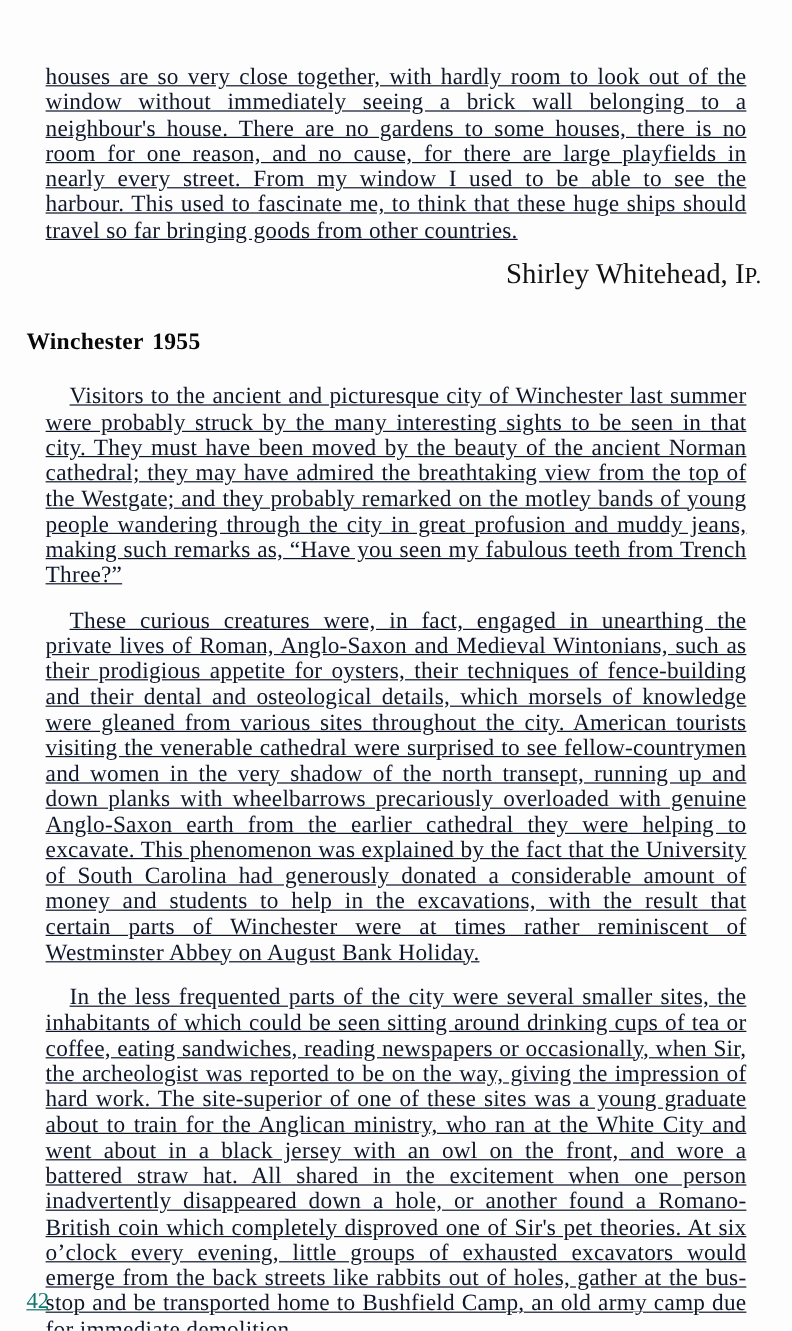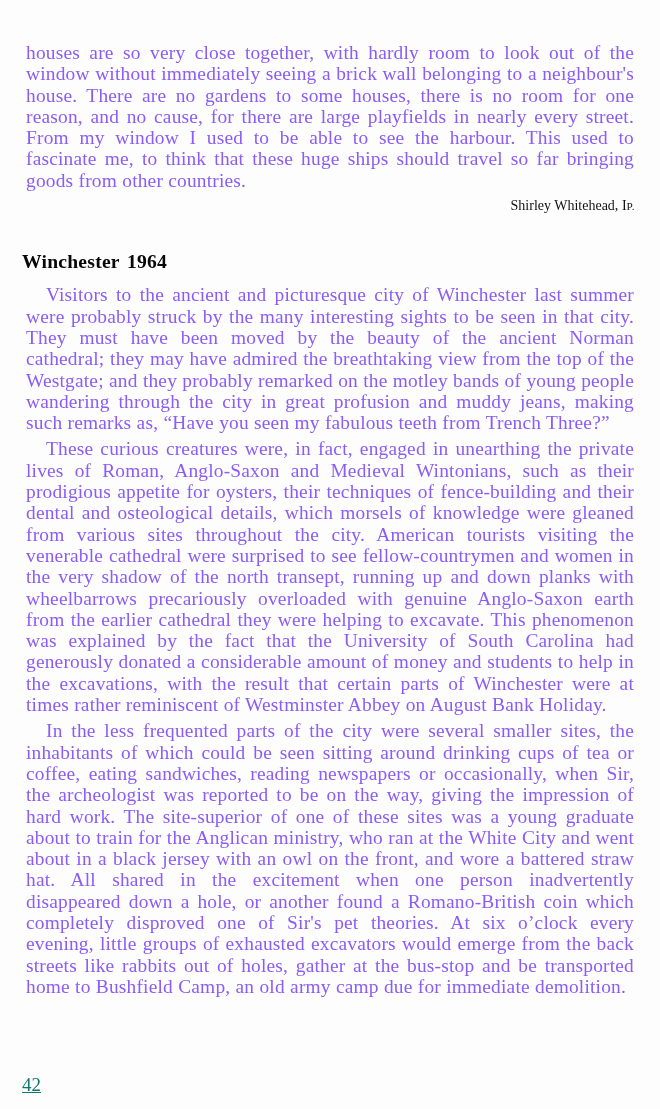--- a/index.html
+++ b/index.html
@@ -25,49 +25,50 @@
   }
 
   .text-block {
     position: absolute;
     left: 22px;
     top: 38px;
     width: 616px;
   }
 
   p.para {
-    margin: 4px;
+    margin: 16px;
     padding: 0;
     font-size: 19.4px;
     line-height: 21.3px;
     text-align: justify;
     text-align-last: left;
     letter-spacing: 0.01em;
     word-spacing: 0.01em;
-    color: #8b5cf6;
+    color: #0f172a;
+    text-decoration: underline;
     -webkit-font-smoothing: antialiased;
   }
 
   p.para + p.para {
     margin-top: 5px;
   }
 
   p.indent {
     text-indent: 20px;
   }
 
   p.noindent {
     text-indent: 0;
   }
 
   
   p.signature {
     margin: 0;
     padding: 0;
-    font-size: 14px;
+    font-size: 24px;
     line-height: 21.3px;
     text-align: right;
     text-indent: 0;
     padding-right: 3px;
     color: #121212;
   }
   p.signature .smallcaps {
     font-size: 0.8em;
     letter-spacing: 0.03em;
   }
@@ -107,21 +108,21 @@
     <p class="para noindent">houses are so very close together, with hardly room to look out of the window without immediately seeing a brick wall belonging to a neighbour's house. There are no gardens to some houses, there is no room for one reason, and no cause, for there are large playfields in nearly every street.  From my window I used to be able to see the harbour. This used to fascinate me, to think that these huge ships should travel so far bringing goods from other countries.</p>
 
 
     <p class="signature">
       <span>Shirley Whitehead,</span>
       <span>I</span><span class="smallcaps">P.</span>
     </p>
 
     <div class="spacer-before-heading"></div>
 
-    <h2 class="section-heading">Winchester 1964</h2>
+    <h2 class="section-heading">Winchester 1955</h2>
 
     <div class="spacer-after-heading"></div>
 
     <p class="para indent">Visitors to the ancient and picturesque city of Winchester last summer were probably struck by the many interesting sights to be seen in that city.  They must have been moved by the beauty of the ancient Norman cathedral; they may have admired the breathtaking view from the top of the Westgate; and they probably remarked on the motley bands of young people wandering through the city in great profusion and muddy jeans, making such remarks as, “Have you seen my fabulous teeth from Trench Three?”</p>
 
     <p class="para indent">These curious creatures were, in fact, engaged in unearthing the private lives of Roman, Anglo-Saxon and Medieval Wintonians, such as their prodigious appetite for oysters, their techniques of fence-building and their dental and osteological details, which morsels of knowledge were gleaned from various sites throughout the city.  American tourists visiting the venerable cathedral were surprised to see fellow-countrymen and women in the very shadow of the north transept, running up and down planks with wheelbarrows precariously overloaded with genuine Anglo-Saxon earth from the earlier cathedral they were helping to excavate.  This phenomenon was explained by the fact that the University of South Carolina had generously donated a considerable amount of money and students to help in the excavations, with the result that certain parts of Winchester were at times rather reminiscent of Westminster Abbey on August Bank Holiday.</p>
 
     <p class="para indent">In the less frequented parts of the city were several smaller sites, the inhabitants of which could be seen sitting around drinking cups of tea or coffee, eating sandwiches, reading newspapers or occasionally, when Sir, the archeologist was reported to be on the way, giving the impression of hard work.  The site-superior of one of these sites was a young graduate about to train for the Anglican ministry, who ran at the White City and went about in a black jersey with an owl on the front, and wore a battered straw hat.  All shared in the excitement when one person inadvertently disappeared down a hole, or another found a Romano-British coin which completely disproved one of Sir's pet theories.  At six o’clock every evening, little groups of exhausted excavators would emerge from the back streets like rabbits out of holes, gather at the bus-stop and be transported home to Bushfield Camp, an old army camp due for immediate demolition.</p>
 
   </div>

